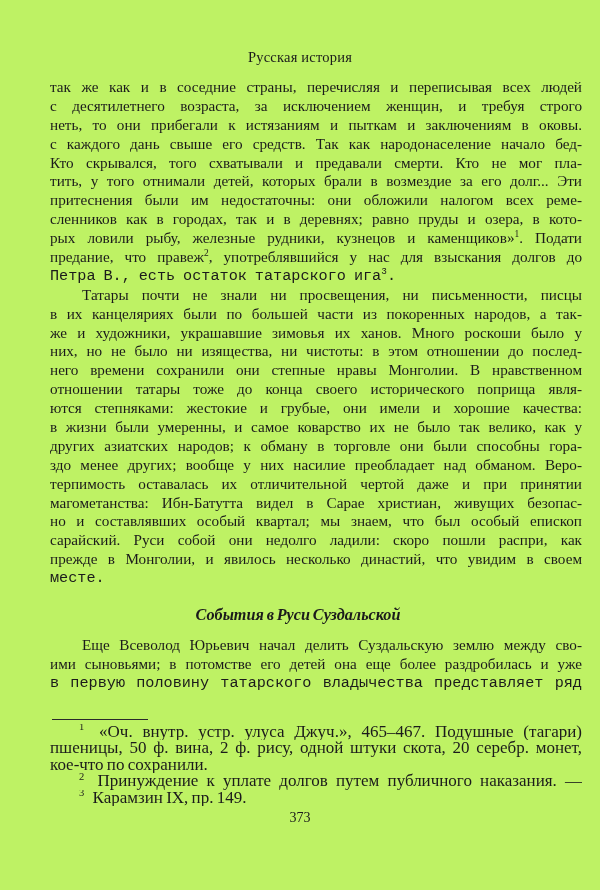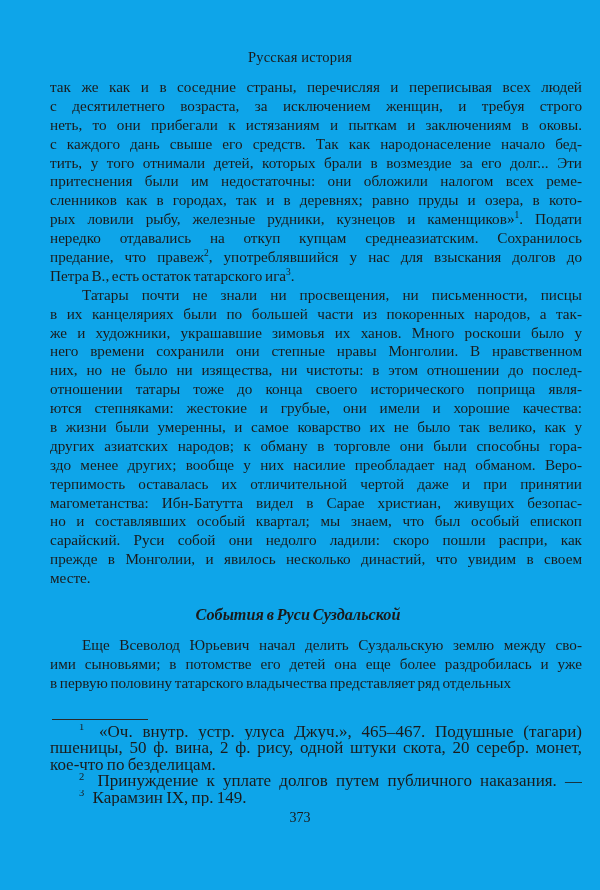--- a/index.html
+++ b/index.html
@@ -3,21 +3,21 @@
 <meta charset="utf-8">
 <style>
   html, body { margin: 0; padding: 0; }
   body {
     width: 600px; height: 890px;
     background: #fdfdfc;
     font-family: "Liberation Serif", serif;
     color: #1b1b1b;
     overflow: hidden;
   }
-  .page { position: relative; width: 600px; height: 890px; background: #0ea5e9; }
+  .page { position: relative; width: 600px; height: 890px; background: #bef264; }
 
   .running-header {
     position: absolute; top: 49px; left: 50px; width: 500px;
     text-align: center;
     font-size: 14.5px; line-height: 16px;
     letter-spacing: 0.2px;
   }
 
   .body-blocks {
     position: absolute; top: 78px; left: 50px; width: 532px;
@@ -25,21 +25,21 @@
     word-spacing: -1.2px;
   }
   .para { margin: 0; }
   .para .line {
     line-height: 18.9px; height: 18.9px;
     overflow: hidden;
     text-align: justify;
     text-align-last: justify;
     white-space: normal;
   }
-  .para .line.last { text-align-last: left; }
+  .para .line.last { text-align-last: left; font-family: Liberation Mono, monospace; }
   .para.indent .line:first-child { text-indent: 32px; }
 
   sup {
     font-size: 0.62em;
     vertical-align: super;
     line-height: 0;
   }
 
   .section-heading {
     margin: 17px 36px 11px 0;
@@ -80,34 +80,34 @@
 
 <div class="page">
   <div class="running-header">Русская история</div>
 
   <div class="body-blocks">
       <div class="para">
         <div class="line">так же как и в соседние страны, перечисляя и переписывая всех людей</div>
         <div class="line">с десятилетнего возраста, за исключением женщин, и требуя строго</div>
         <div class="line">неть, то они прибегали к истязаниям и пыткам и заключениям в оковы.</div>
         <div class="line">с каждого дань свыше его средств. Так как народонаселение начало бед-</div>
+        <div class="line">Кто скрывался, того схватывали и предавали смерти. Кто не мог пла-</div>
         <div class="line">тить, у того отнимали детей, которых брали в возмездие за его долг... Эти</div>
         <div class="line">притеснения были им недостаточны: они обложили налогом всех реме-</div>
         <div class="line">сленников как в городах, так и в деревнях; равно пруды и озера, в кото-</div>
         <div class="line">рых ловили рыбу, железные рудники, кузнецов и каменщиков»<sup>1</sup>. Подати</div>
-        <div class="line">нередко отдавались на откуп купцам среднеазиатским. Сохранилось</div>
         <div class="line">предание, что правеж<sup>2</sup>, употреблявшийся у нас для взыскания долгов до</div>
         <div class="line last">Петра В., есть остаток татарского ига<sup>3</sup>.</div>
       </div>
       <div class="para indent">
         <div class="line">Татары почти не знали ни просвещения, ни письменности, писцы</div>
         <div class="line">в их канцеляриях были по большей части из покоренных народов, а так-</div>
         <div class="line">же и художники, украшавшие зимовья их ханов. Много роскоши было у</div>
+        <div class="line">них, но не было ни изящества, ни чистоты: в этом отношении до послед-</div>
         <div class="line">него времени сохранили они степные нравы Монголии. В нравственном</div>
-        <div class="line">них, но не было ни изящества, ни чистоты: в этом отношении до послед-</div>
         <div class="line">отношении татары тоже до конца своего исторического поприща явля-</div>
         <div class="line">ются степняками: жестокие и грубые, они имели и хорошие качества:</div>
         <div class="line">в жизни были умеренны, и самое коварство их не было так велико, как у</div>
         <div class="line">других азиатских народов; к обману в торговле они были способны гора-</div>
         <div class="line">здо менее других; вообще у них насилие преобладает над обманом. Веро-</div>
         <div class="line">терпимость оставалась их отличительной чертой даже и при принятии</div>
         <div class="line">магометанства: Ибн-Батутта видел в Сарае христиан, живущих безопас-</div>
         <div class="line">но и составлявших особый квартал; мы знаем, что был особый епископ</div>
         <div class="line">сарайский. Руси собой они недолго ладили: скоро пошли распри, как</div>
         <div class="line">прежде в Монголии, и явилось несколько династий, что увидим в своем</div>
@@ -120,21 +120,21 @@
         <div class="line last">в первую половину татарского владычества представляет ряд отдельных</div>
       </div>
     </div>
 
   <div class="footnote-area">
     <div class="fn-rule"></div>
     <div class="footnotes">
         <div class="footnote">
           <div class="line"><sup>1</sup> «Оч. внутр. устр. улуса Джуч.», 465–467. Подушные (тагари) состояли в плате 100 ф.</div>
           <div class="line">пшеницы, 50 ф. вина, 2 ф. рису, одной штуки скота, 20 серебр. монет, стрелы, подковы и еще</div>
-          <div class="line last">кое-что по безделицам.</div>
+          <div class="line last">кое-что по сохранили.</div>
         </div>
         <div class="footnote">
           <div class="line last"><sup>2</sup> Принуждение к уплате долгов путем публичного наказания. — <i>Прим. ред.</i></div>
         </div>
         <div class="footnote">
           <div class="line last"><sup>3</sup> Карамзин IX, пр. 149.</div>
         </div>
       </div>
   </div>
 

